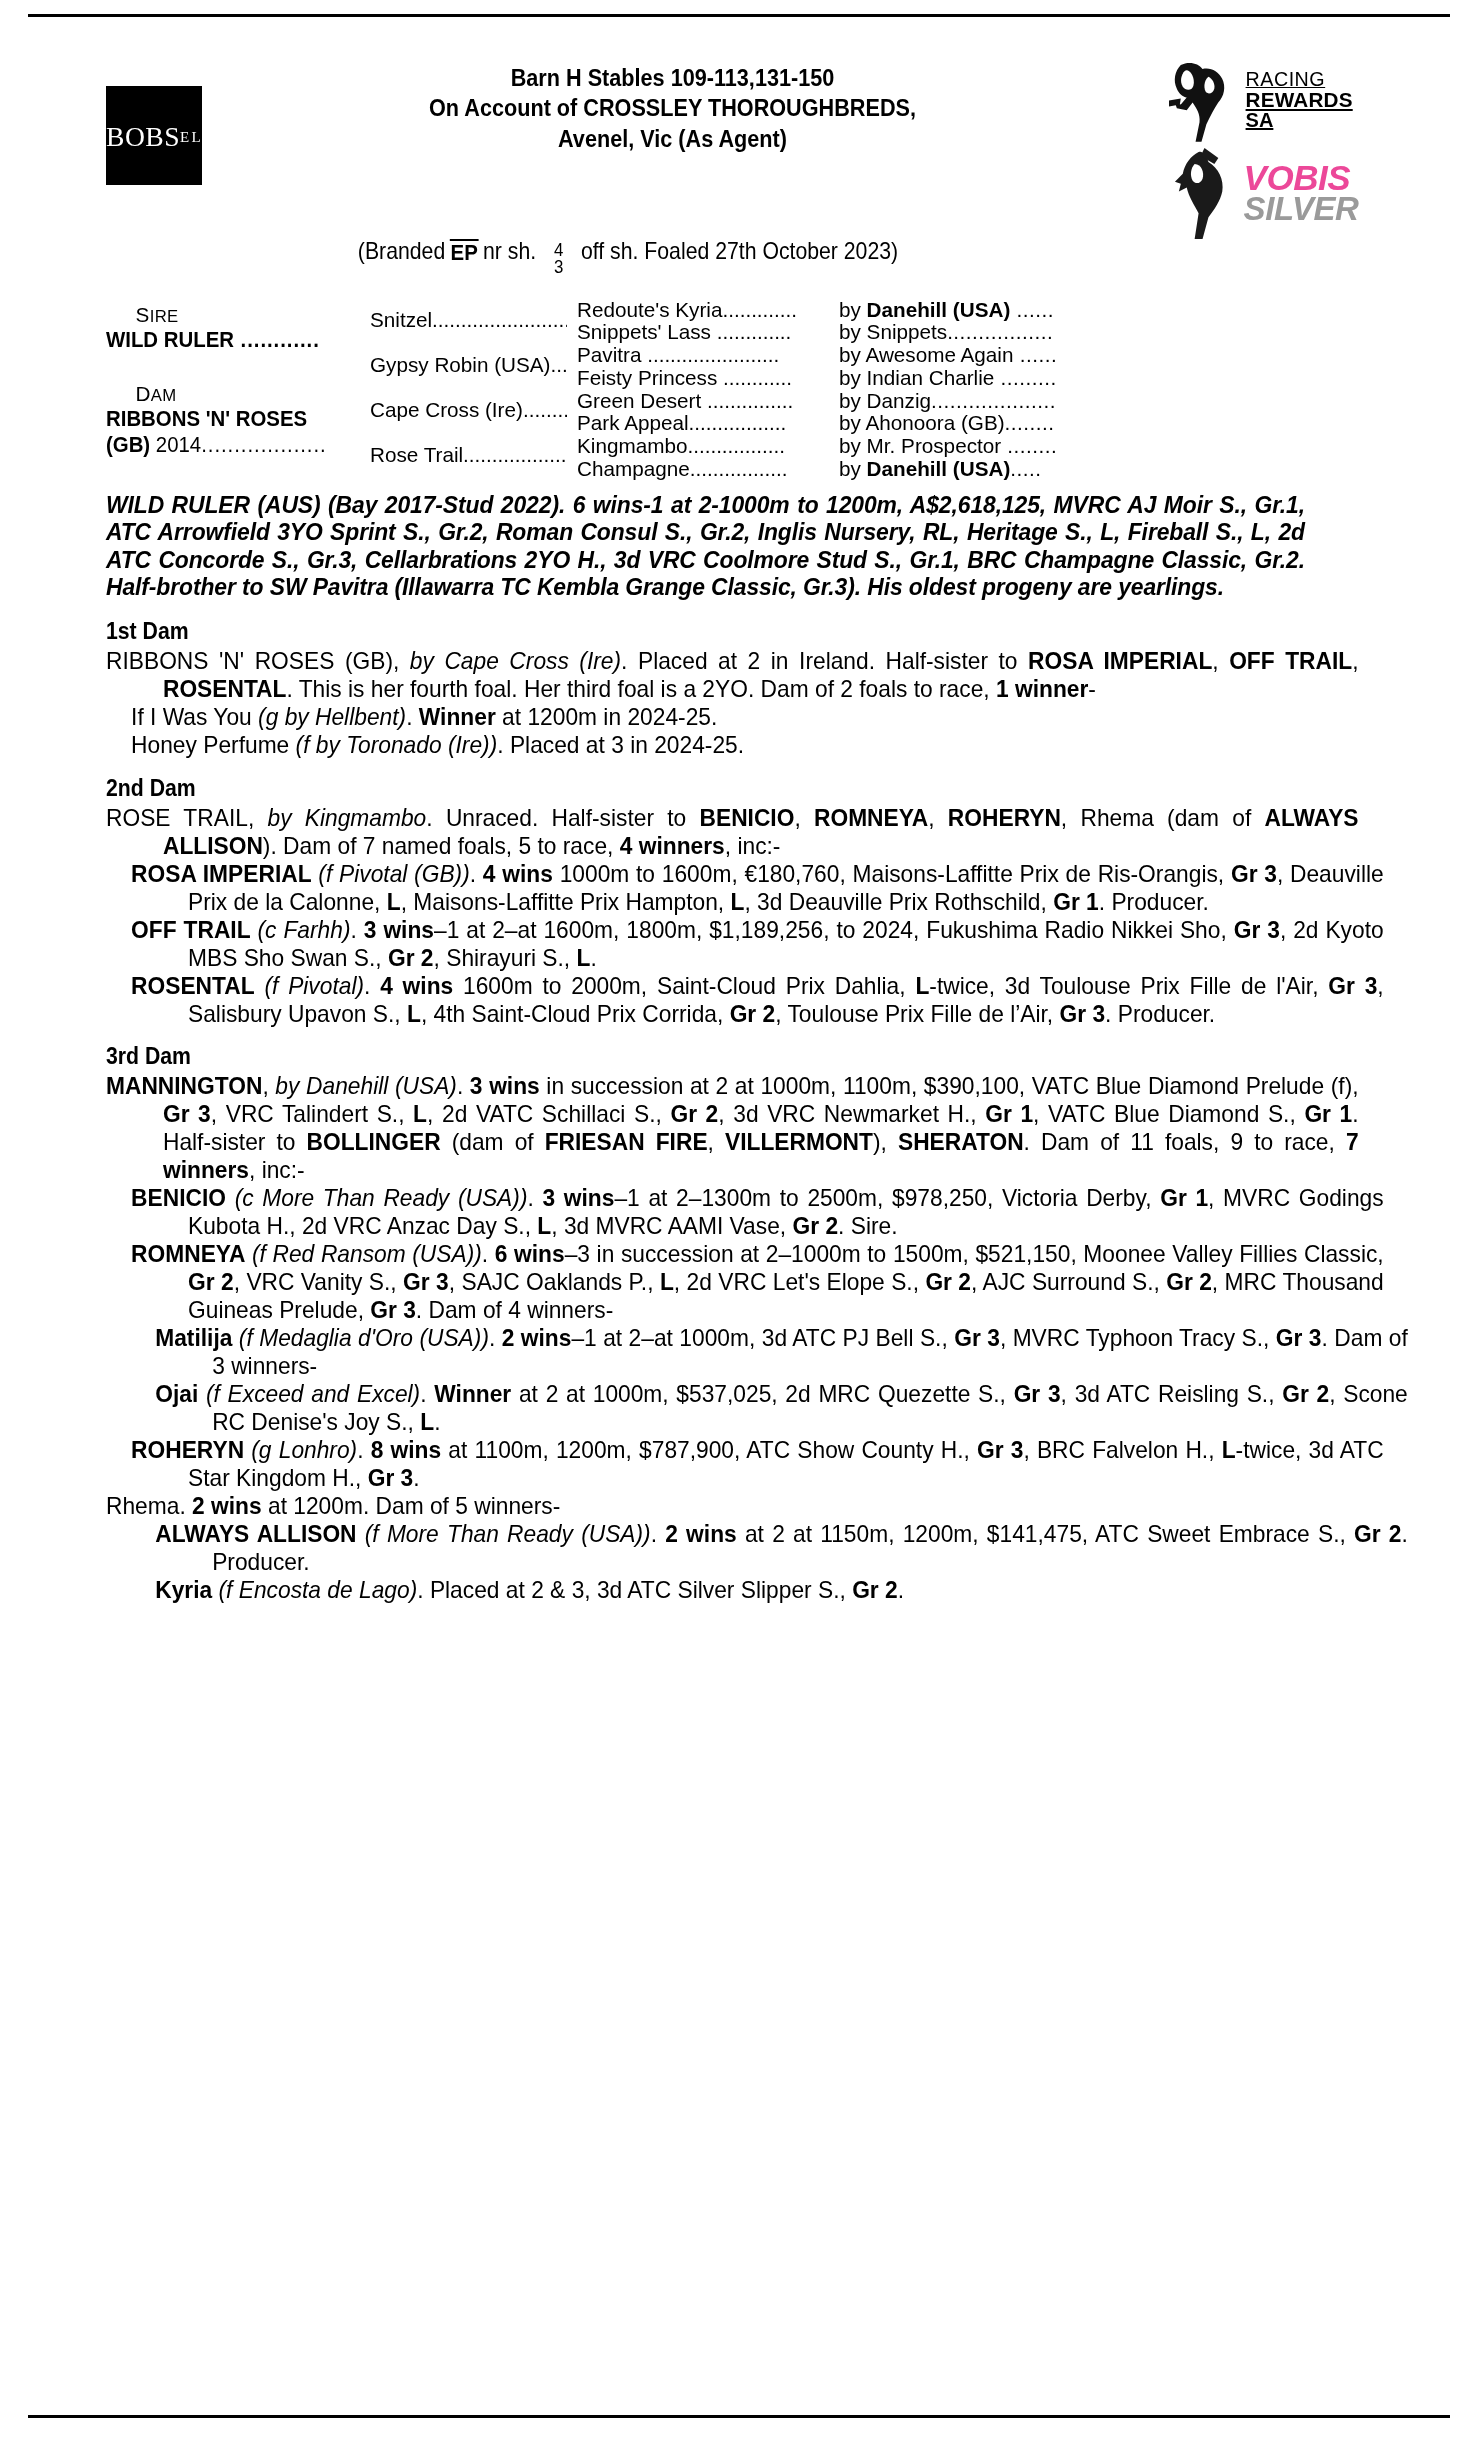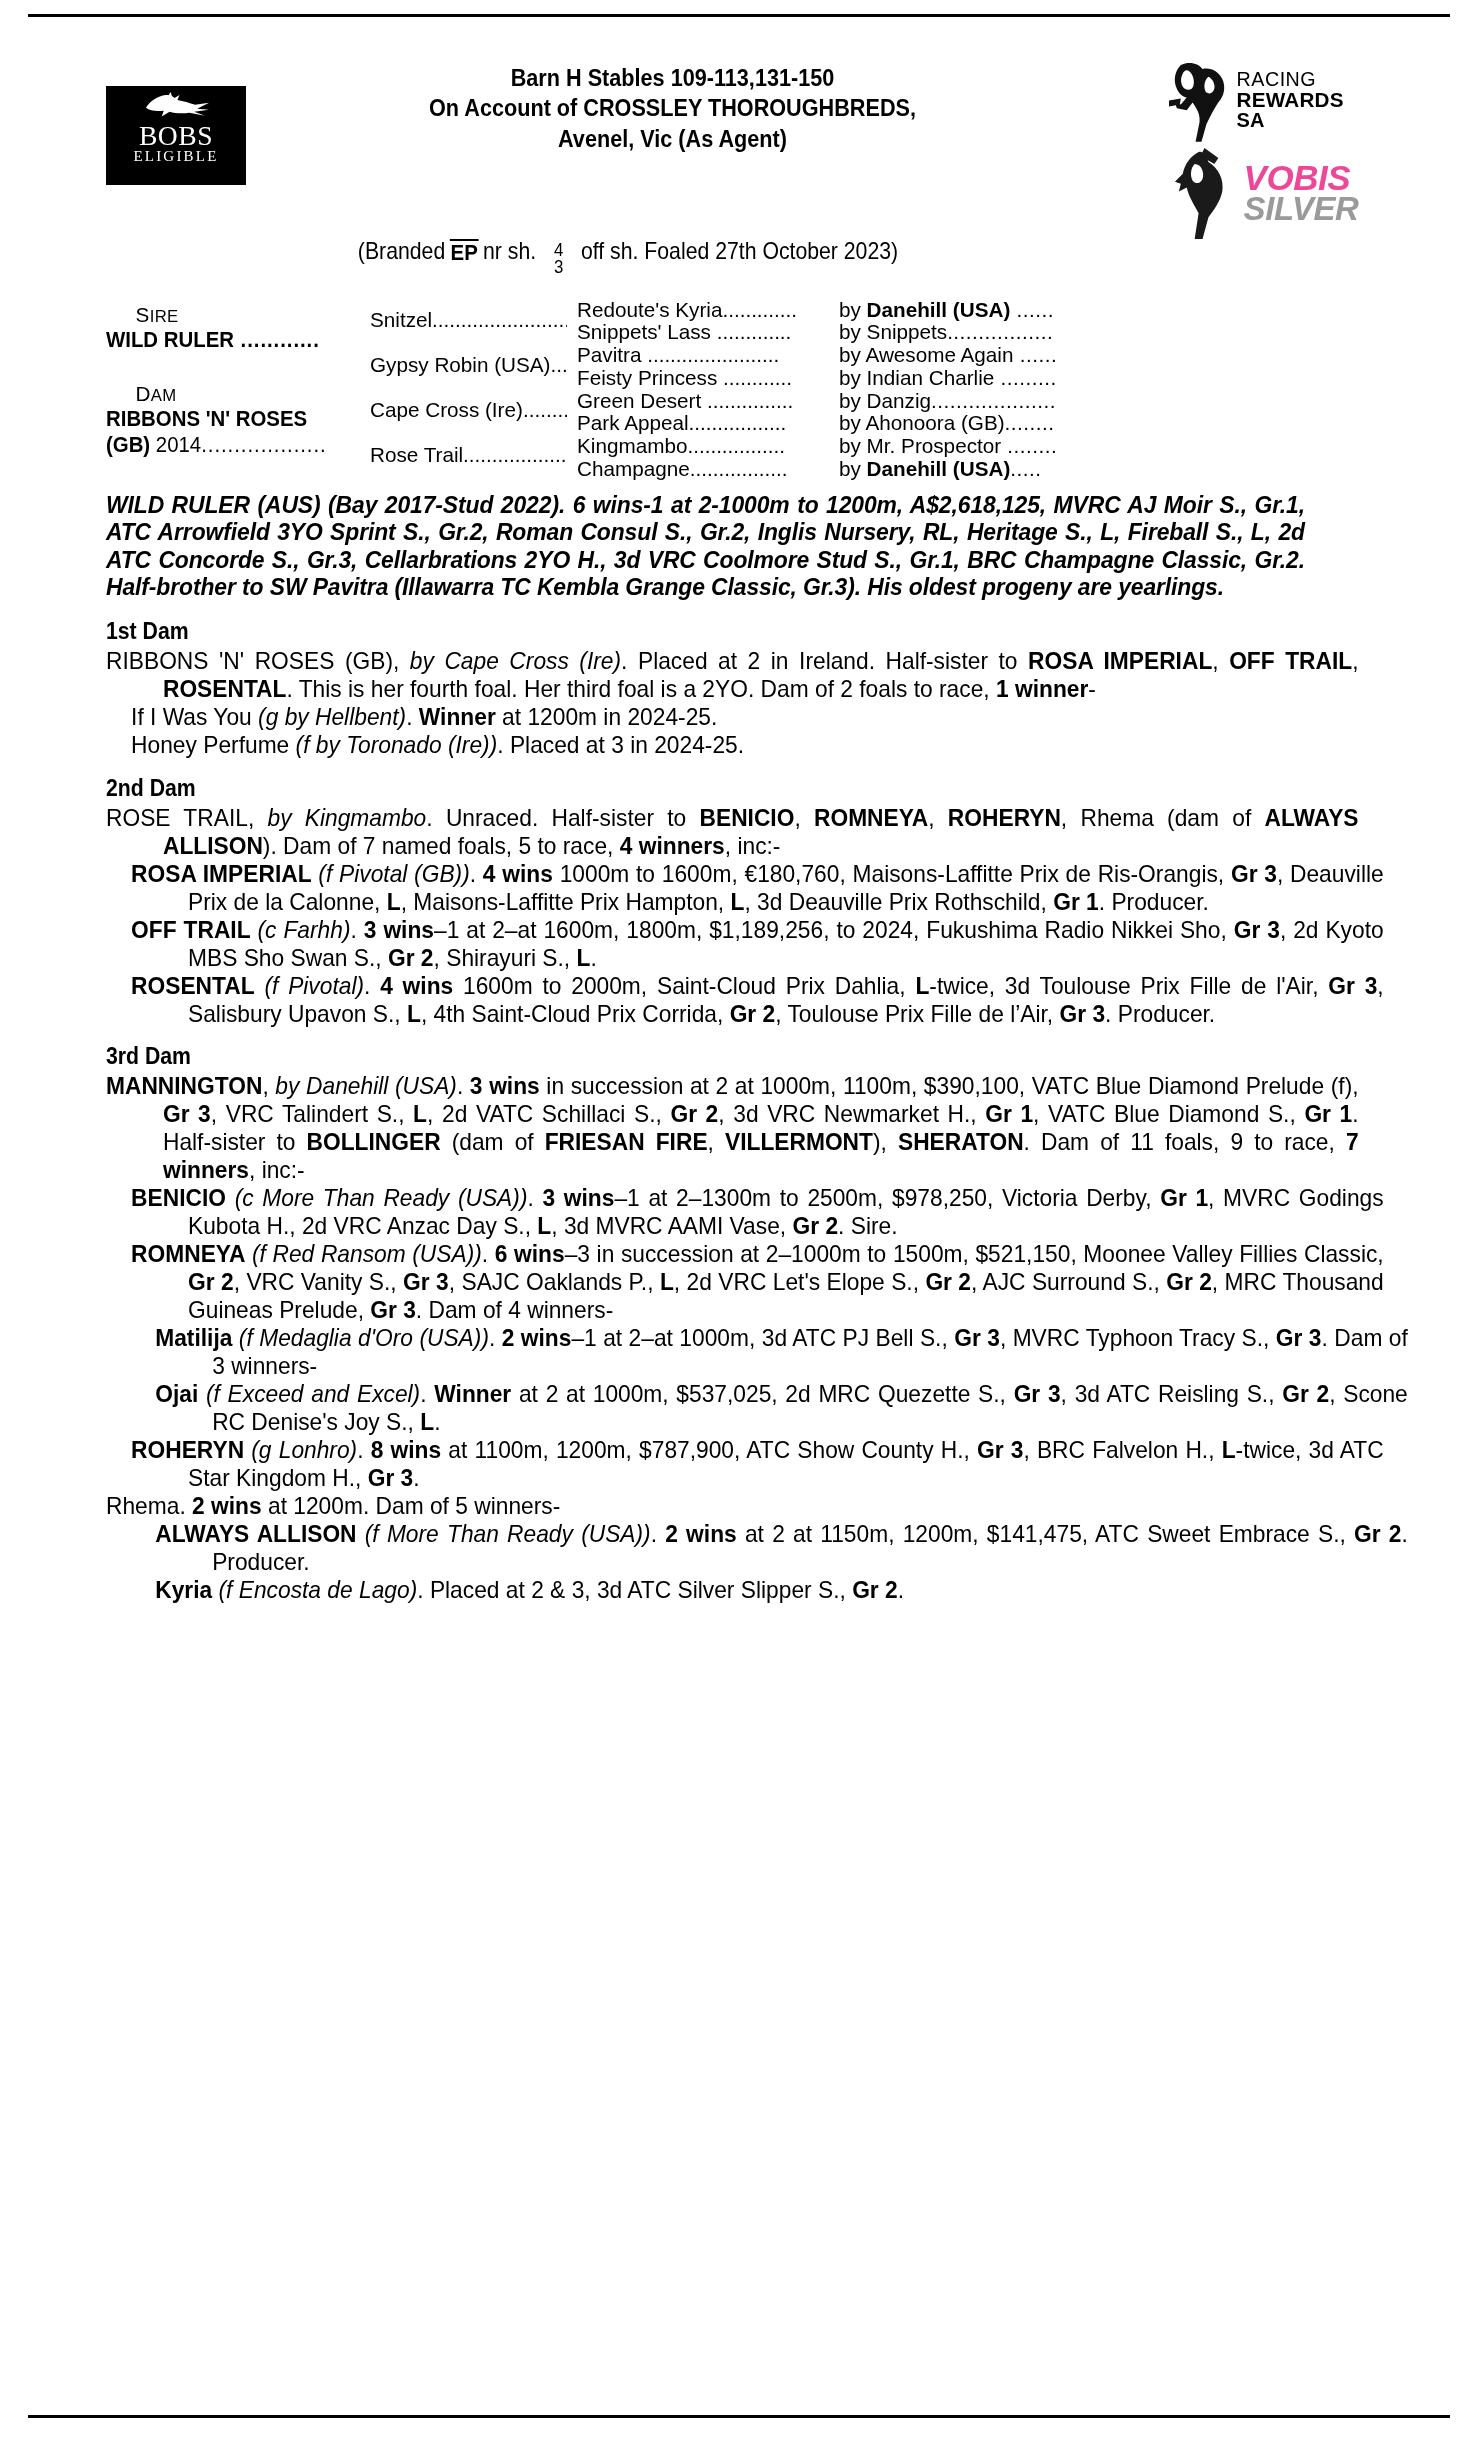--- a/index.html
+++ b/index.html
@@ -43,26 +43,26 @@
 
   
   .header {
     position: relative;
     height: 185px;
   }
   .bobs-logo {
     position: absolute;
     left: 0px;
     top: 33px;
-    width: 140px;
+    width: 96px;
     height: 99px;
     background: #000;
     color: #fff;
     display: flex;
-    flex-direction: column;
+    flex-direction: row;
     align-items: center;
     justify-content: flex-start;
     padding-top: 3.9px;
     box-sizing: border-box;
   }
   .bobs-logo .horse {
     width: 73px;
     height: 31.5px;
     margin-top: 2px;
   }
@@ -102,22 +102,23 @@
     height: 246px;
   }
   .rrsa {
     position: absolute;
     left: 19.7px; top: 3.9px;
     display: flex;
     align-items: center;
   }
   .rrsa-jockey { width: 67px; height: 85px; }
   .rrsa-words {
-    margin-left: 3px;
+    margin-left: 12px;
     line-height: 1.02;
+    text-decoration: underline;
   }
   .rrsa-words .w1 { font-size: 19.7px; letter-spacing: 0.5px; }
   .rrsa-words .w2 { font-size: 20.7px; font-weight: bold; letter-spacing: 0.2px; }
   .rrsa-words .w3 { font-size: 20px; font-weight: bold; }
 
   .vobis {
     position: absolute;
     left: 21.7px; top: 95px;
     display: flex;
     align-items: center;

